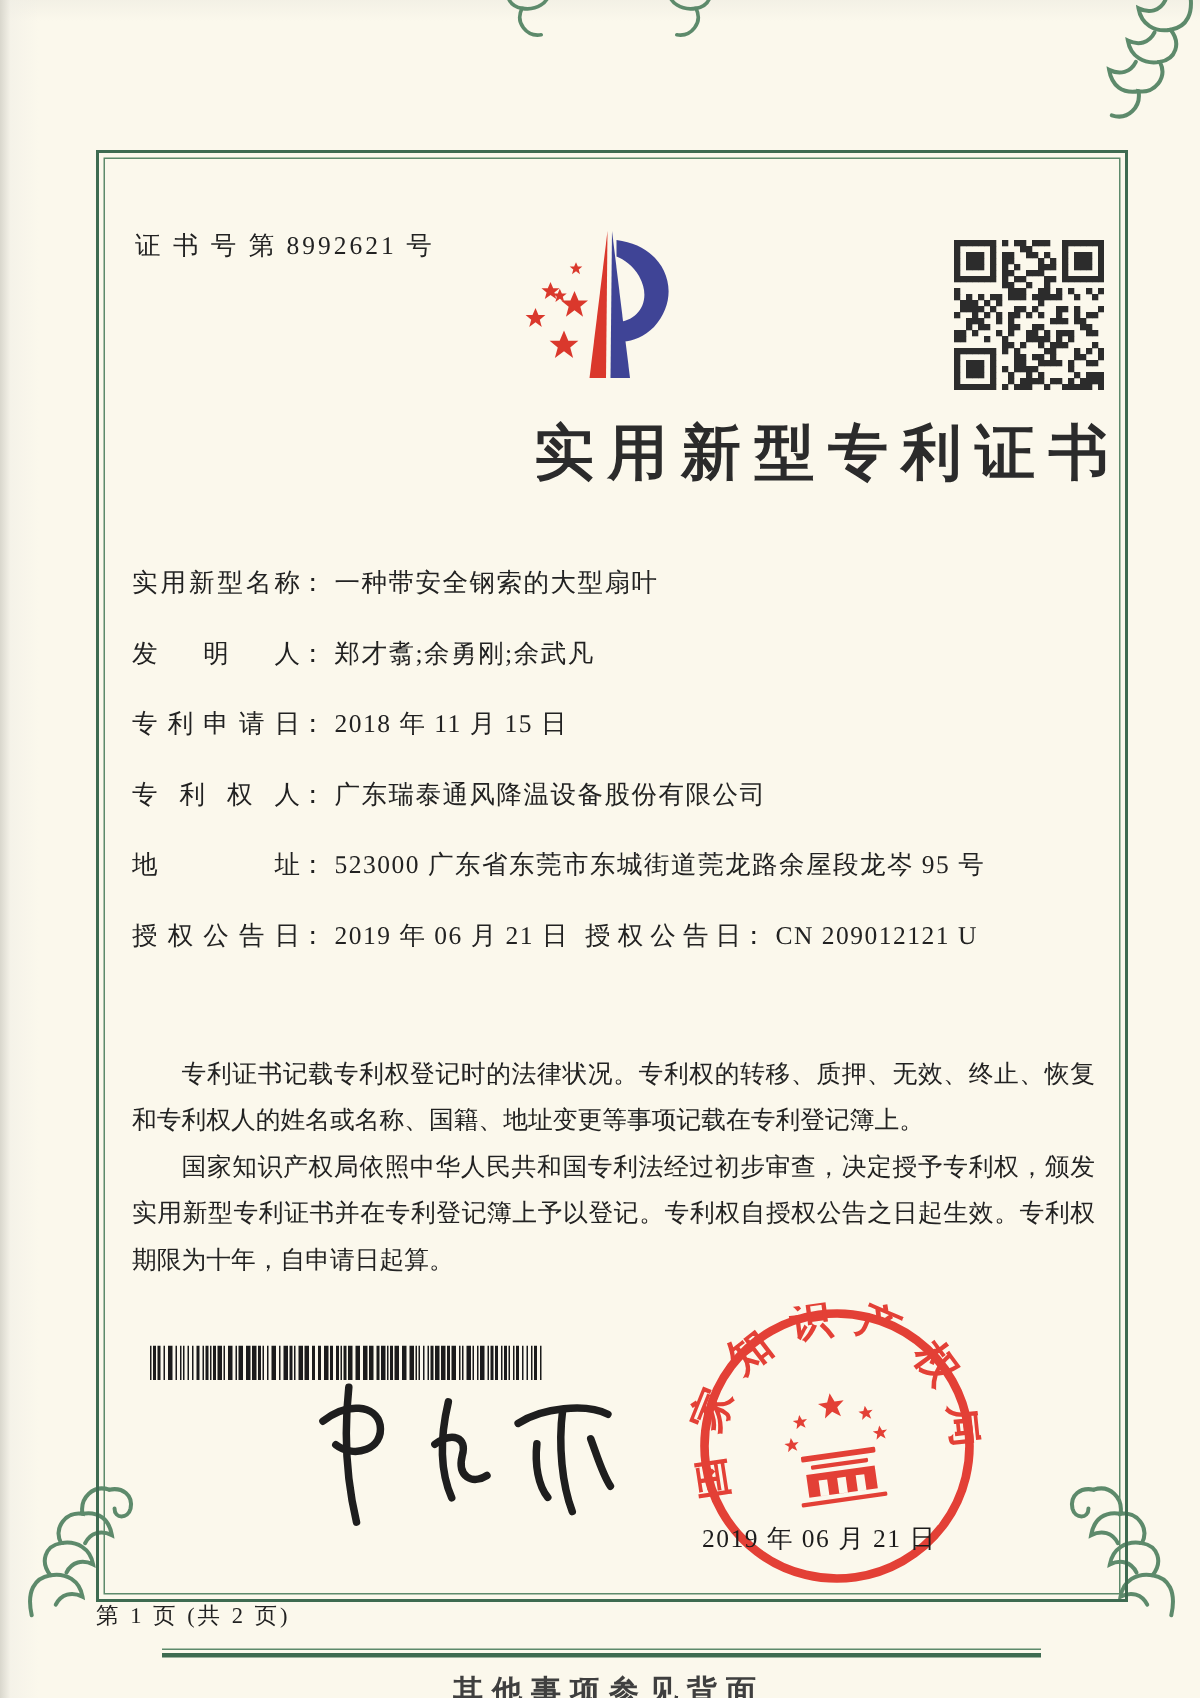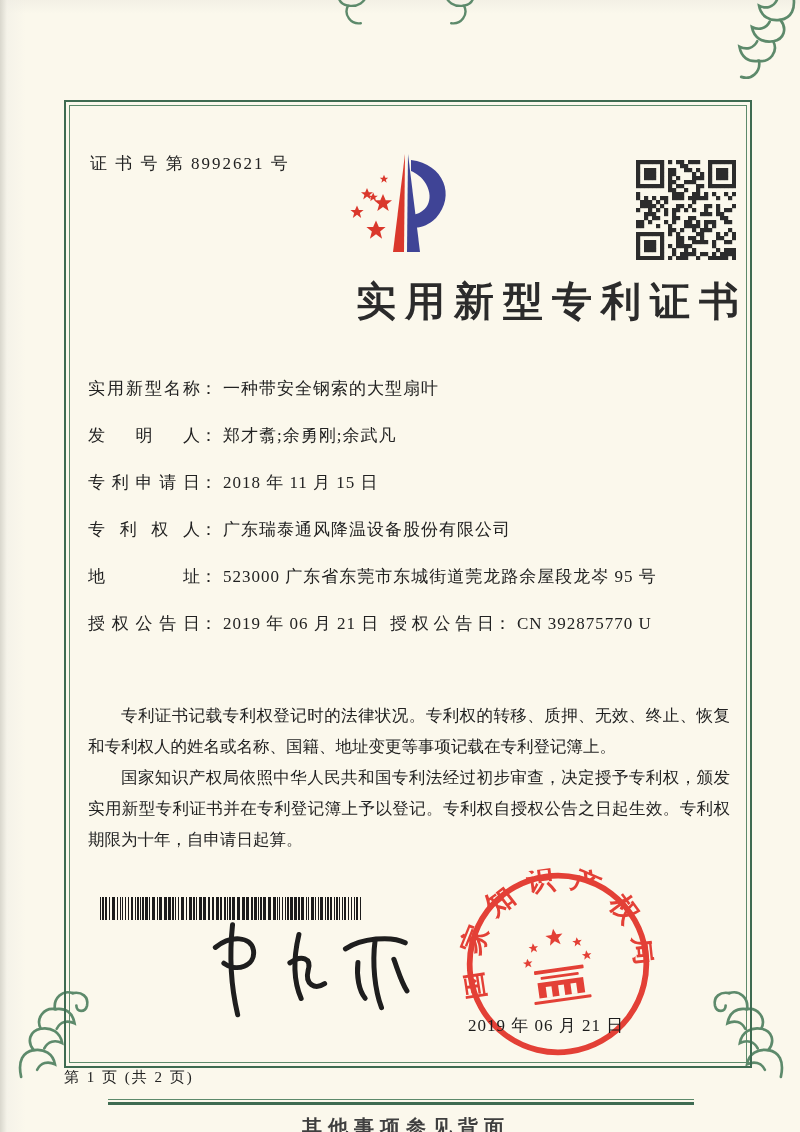--- a/index.html
+++ b/index.html
@@ -437,21 +437,21 @@
     </div>
     <div class="frow">
       <span class="flabel">专利权人</span><span class="colon">：</span><span class="fvalue">广东瑞泰通风降温设备股份有限公司</span>
     </div>
     <div class="frow">
       <span class="flabel">地址</span><span class="colon">：</span><span class="fvalue">523000 广东省东莞市东城街道莞龙路余屋段龙岑 95 号</span>
     </div>
     <div class="frow">
       <span class="flabel">授权公告日</span><span class="colon">：</span><span class="fvalue">2019 年 06 月 21 日</span>
       <span class="fpair2">
-        <span class="flabel">授权公告日</span><span class="colon">：</span><span class="fvalue">CN 392875770 U</span>
+        <span class="flabel">授权公告日</span><span class="colon">：</span><span class="fvalue">CN 209012121 U</span>
       </span>
     </div>
   </div>
 
   <div class="paras">
     <p>专利证书记载专利权登记时的法律状况。专利权的转移、质押、无效、终止、恢复和专利权人的姓名或名称、国籍、地址变更等事项记载在专利登记簿上。</p>
     <p>国家知识产权局依照中华人民共和国专利法经过初步审查，决定授予专利权，颁发实用新型专利证书并在专利登记簿上予以登记。专利权自授权公告之日起生效。专利权期限为十年，自申请日起算。</p>
   </div>
 
   <svg class="barcode" id="barcode" viewBox="0 0 265 23" preserveAspectRatio="none">

